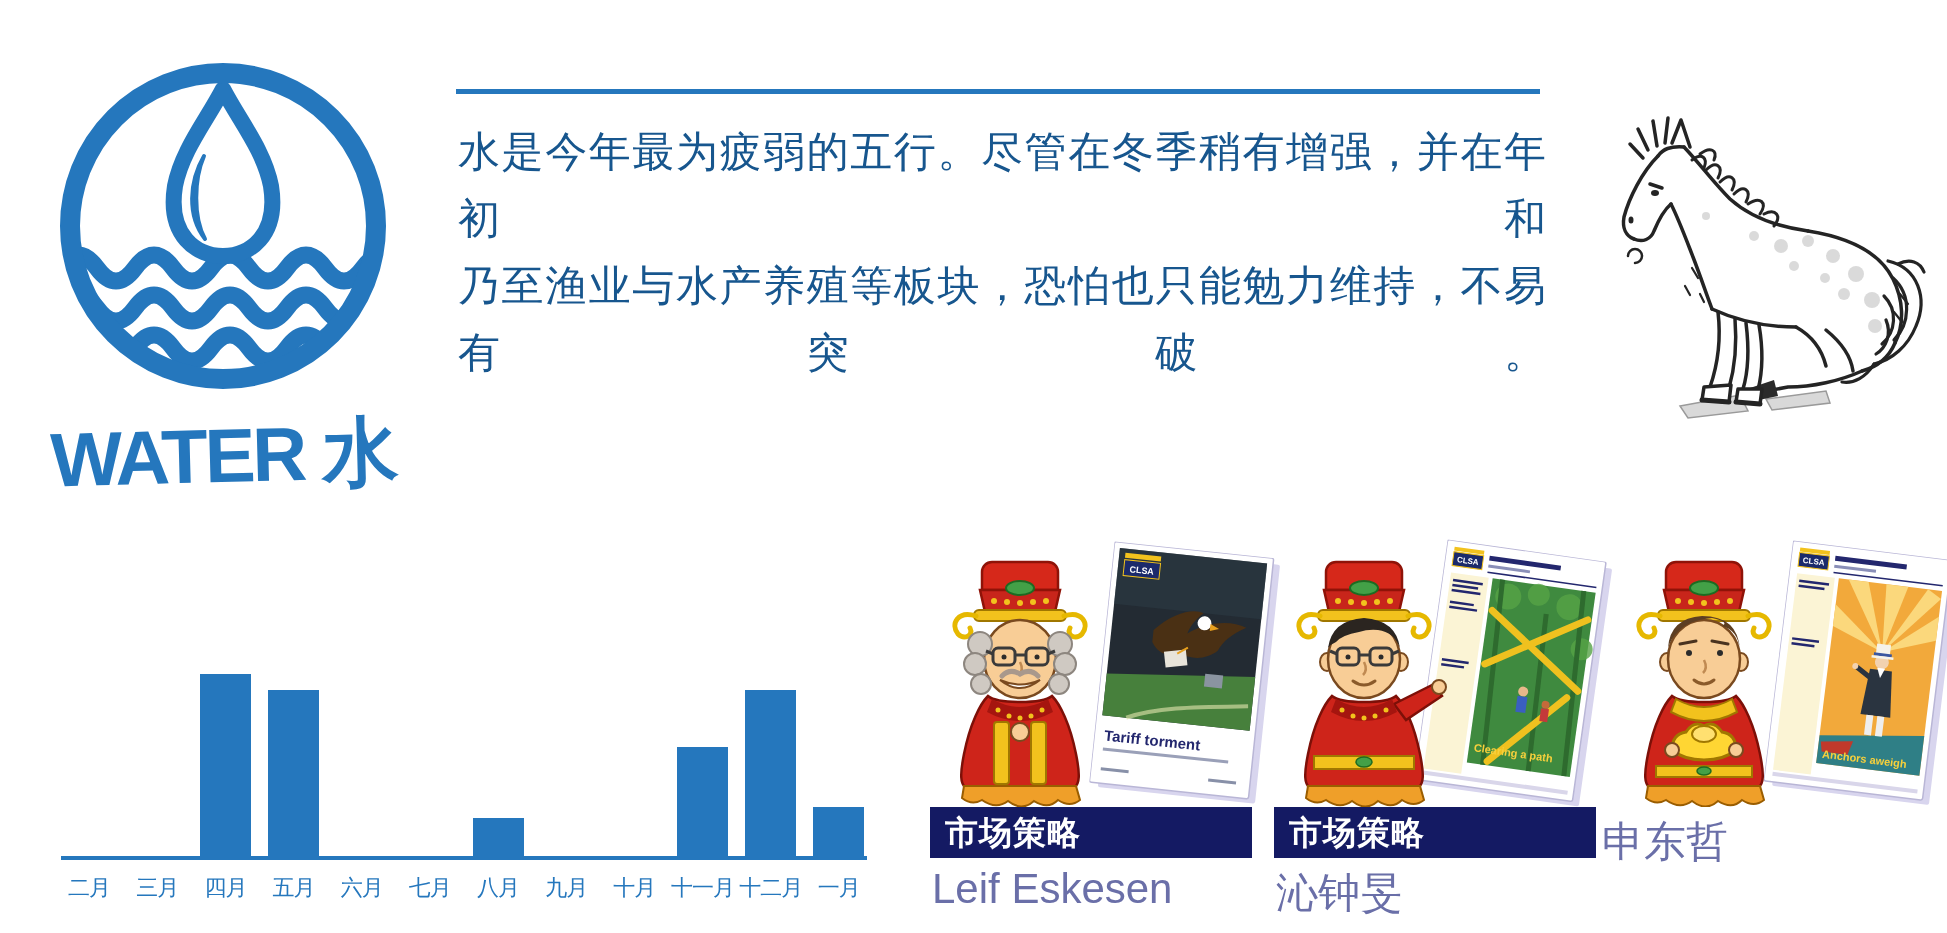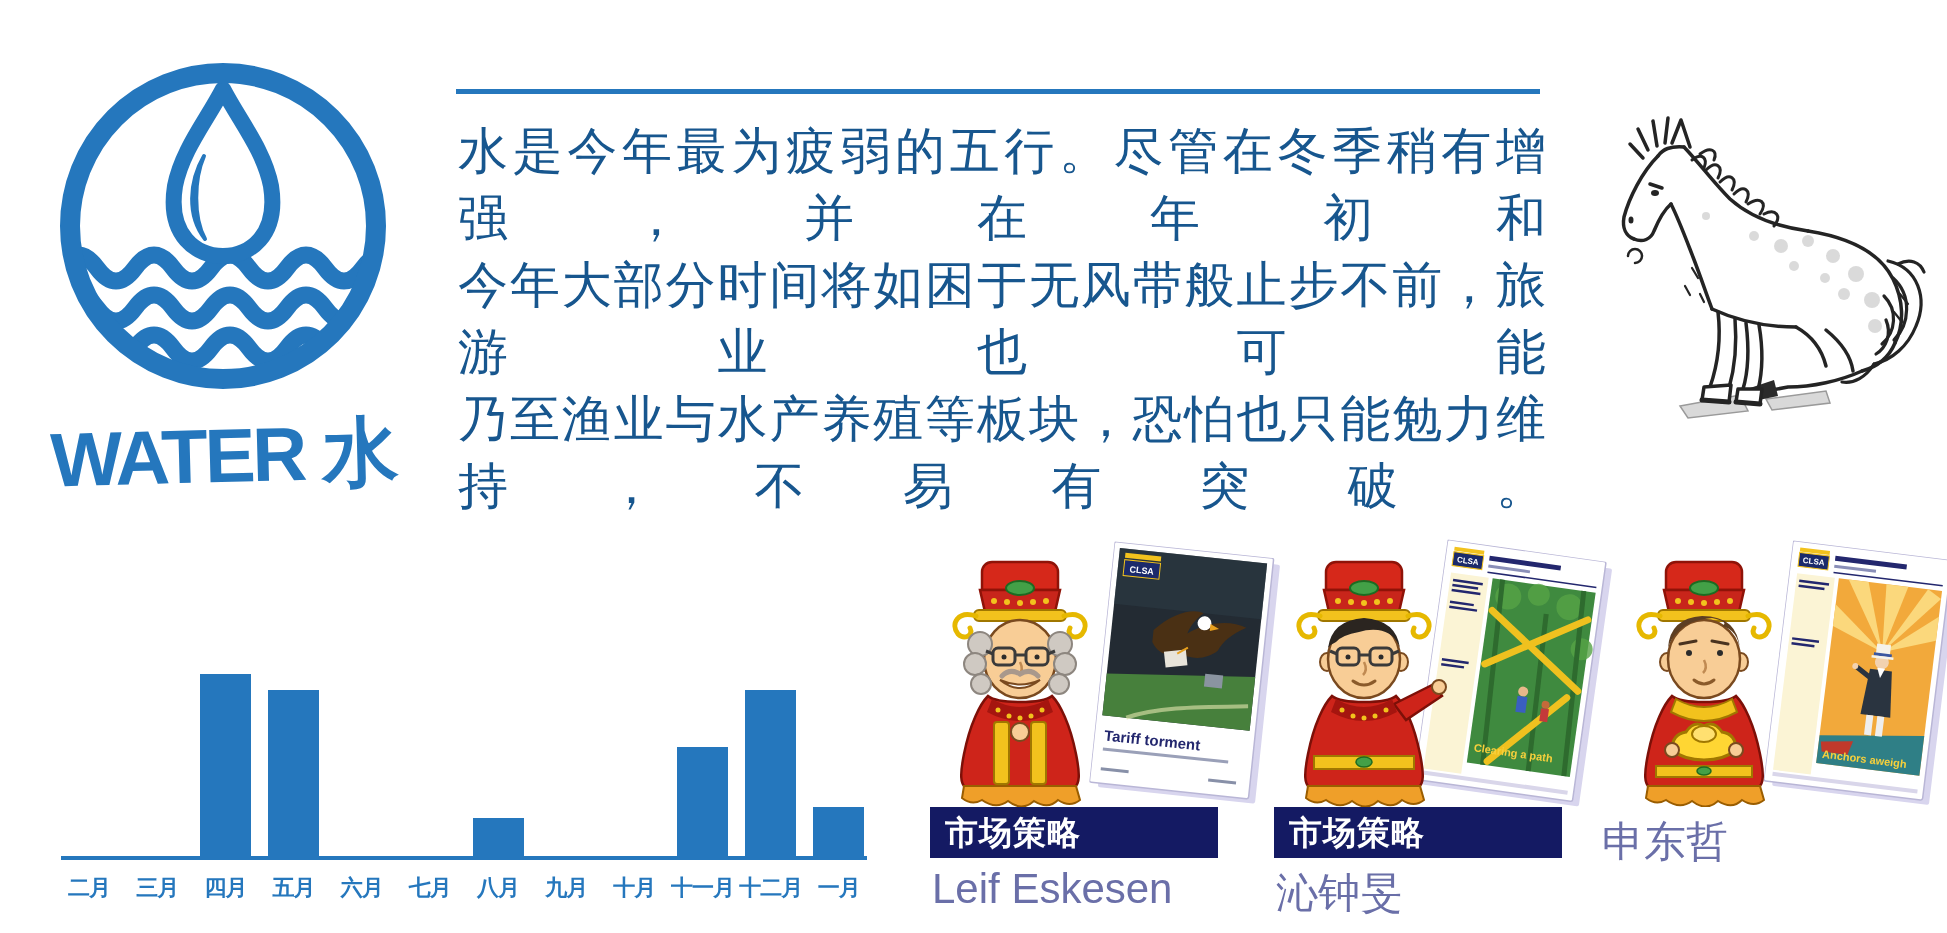--- a/index.html
+++ b/index.html
@@ -21,48 +21,48 @@
   #water-title{
     left:8px;top:406px;width:430px;text-align:center;
     font-size:76px;font-weight:800;letter-spacing:-3px;color:var(--accent);
     transform:rotate(-1.5deg);
   }
 
   
   #top-rule{left:456px;top:89px;width:1084px;height:5px;background:var(--accent);}
   #description{left:458px;top:118px;width:1088px;color:var(--text-blue);}
   #description .line{
-    font-size:50px;line-height:67px;white-space:nowrap;
+    font-size:42px;line-height:67px;white-space:nowrap;
     text-align:justify;text-align-last:justify;white-space:normal;
   }
 
   
   #horse{left:1588px;top:98px;}
 
   
   #chart{left:55px;top:650px;width:818px;height:250px;}
   #bar-plot{position:relative;width:818px;height:210px;}
   #axis-line{position:absolute;left:6px;bottom:0;width:806px;height:4px;background:var(--accent);}
   .bar{position:absolute;bottom:4px;width:51px;background:var(--accent);}
   #month-labels{display:flex;width:818px;margin-top:13px;}
   .mlabel{
-    width:68.17px;text-align:center;font-size:22px;font-weight:bold;
+    width:68.17px;text-align:center;font-size:22px;font-weight:normal;
     color:var(--accent);letter-spacing:-1px;white-space:nowrap;
   }
 
   
   .card{position:absolute;top:540px;width:322px;height:375px;}
   .figure{position:relative;width:322px;height:267px;}
   .avatar{position:absolute;left:0;bottom:0;z-index:2;}
   .cover{position:absolute;bottom:8px;z-index:1;transform-origin:50% 100%;}
   .cover.c1{right:-6px;transform:rotate(6deg);}
   .cover.c2{right:14px;transform:rotate(8deg);}
   .cover.c3{right:-10px;transform:rotate(7deg);}
   .sector-bar{
-    width:288px;height:51px;background:var(--bar-bg);color:#fff;
+    width:322px;height:51px;background:var(--bar-bg);color:#fff;
     font-size:33px;font-weight:bold;line-height:51px;padding-left:15px;
     letter-spacing:1px;
   }
   .analyst-name{margin-top:7px;font-size:42px;color:var(--name-col);padding-left:2px;}
 </style>
 </head>
 <body>
 
 <svg id="water-icon" class="abs" width="340" height="340" viewBox="0 0 340 340">
   <defs>
@@ -79,21 +79,20 @@
   <path d="M151,100 C136,126 134,160 152,183 C140,161 141,123 151,100 Z" fill="#2577BD" stroke="#2577BD" stroke-width="4" stroke-linejoin="round"></path>
   <circle cx="170" cy="170" r="153" fill="none" stroke="#2577BD" stroke-width="20"></circle>
 </svg>
 
 <div id="water-title" class="abs">WATER 水</div>
 
 <div id="top-rule" class="abs"></div>
 
 <div id="description" class="abs">
   <div class="line">水是今年最为疲弱的五行。尽管在冬季稍有增强，并在年初和</div>
-  <div class="line">今年大部分时间将如困于无风带般止步不前，旅游业也可能</div>
   <div class="line">乃至渔业与水产养殖等板块，恐怕也只能勉力维持，不易有突破。</div>
 </div>
 
 <svg id="horse" class="abs" width="350" height="350" viewBox="0 0 350 350">
   <g fill="#bdbdbd" opacity="0.55" stroke="none">
     <circle cx="193" cy="148" r="7"></circle>
       <circle cx="220" cy="143" r="6"></circle>
       <circle cx="245" cy="158" r="7"></circle>
     <circle cx="268" cy="176" r="8"></circle>
       <circle cx="284" cy="202" r="8"></circle>

